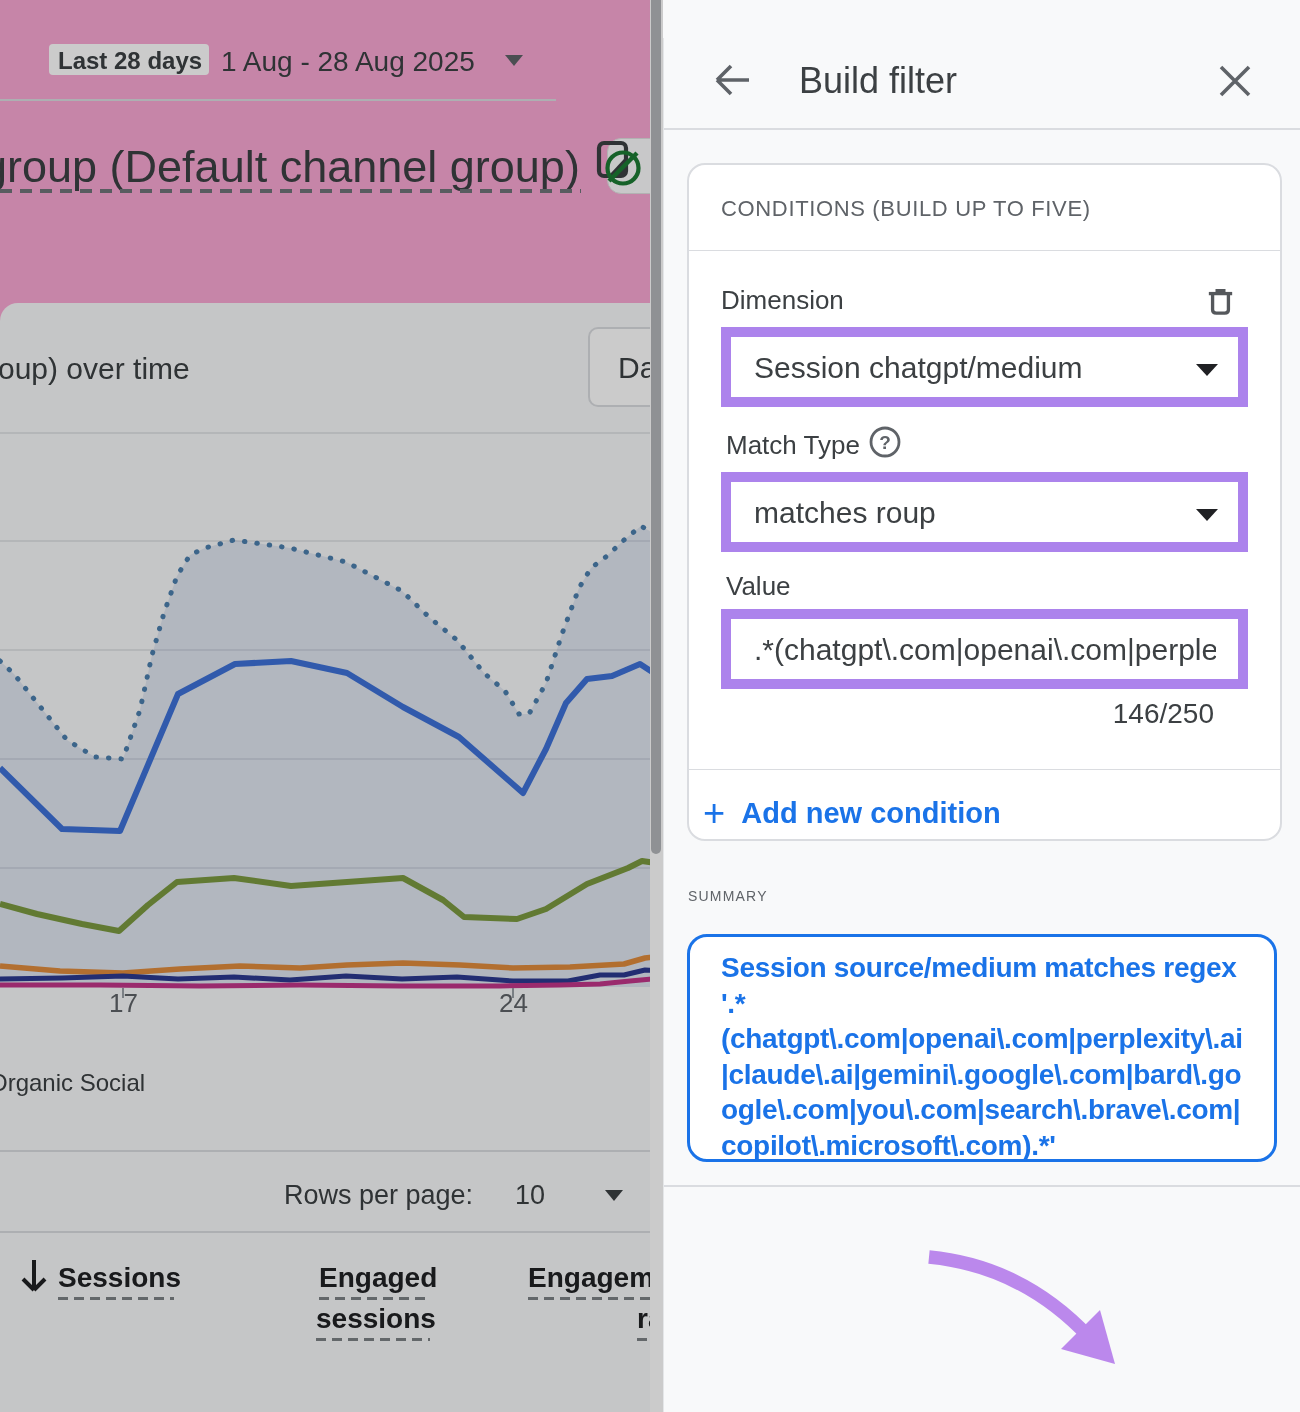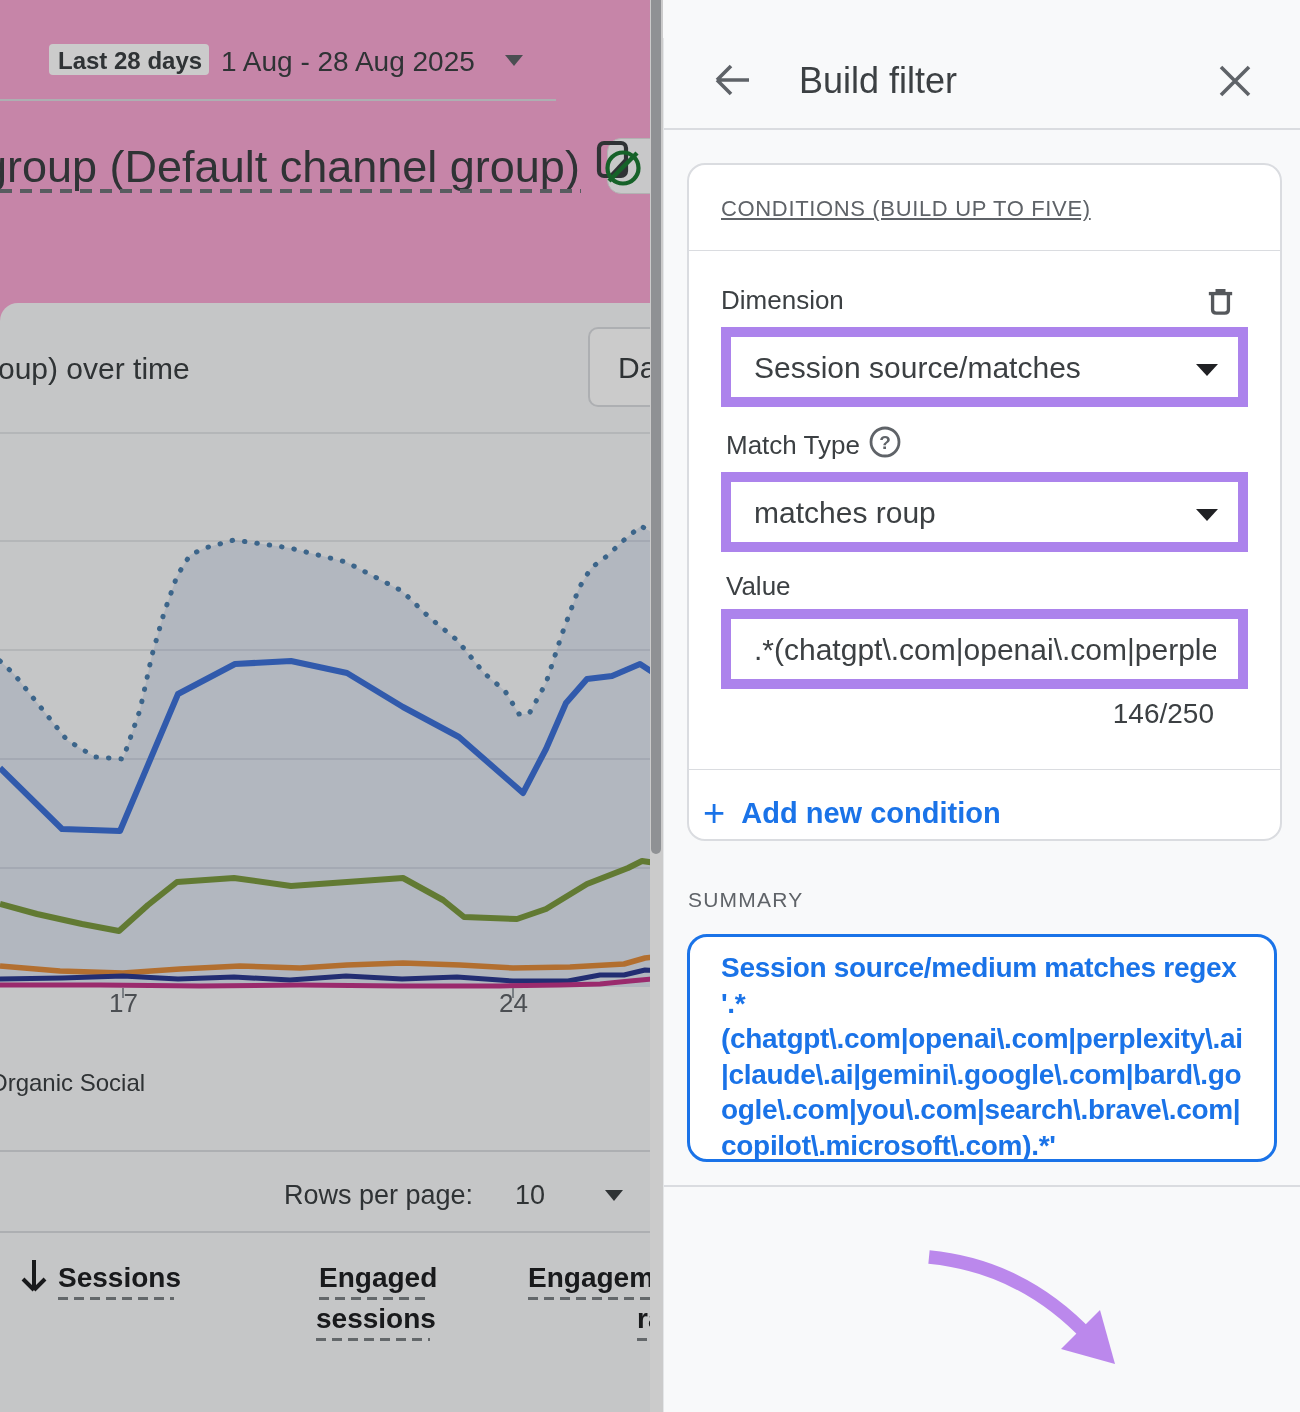--- a/index.html
+++ b/index.html
@@ -33,35 +33,35 @@
 .dashu { background:repeating-linear-gradient(90deg,#7d8286 0 10px,transparent 10px 16px); height:3px; position:absolute; }
 #scrim { position:absolute; left:0; top:0; width:663px; height:1412px; background:rgba(0,0,0,0.205); z-index:40; }
 #sbtrack { position:absolute; left:650px; top:0; width:13px; height:1412px; background:#ffffff; z-index:30; }
 #sbthumb { position:absolute; left:651px; top:-8px; width:10px; height:862px; background:#b4b7ba; border-radius:6px; z-index:31; }
 
 
 #panel { position:absolute; left:663px; top:0; width:637px; height:1412px; background:#f8f9fa; border-left:1px solid #e4e6e8;margin-top:38px; }
 #phead { position:absolute; left:0; top:0; width:637px; height:92px; border-bottom:2px solid #dadce0; }
 #ptitle { position:absolute; left:135px; top:22px; font-size:36px; color:#3c4043; }
 #card { position:absolute; left:23px; top:125px; width:595px; height:678px; background:#ffffff; border:2px solid #dadce0; border-radius:18px; }
-#cond { position:absolute; left:32px; top:31px; font-size:22px; letter-spacing:0.65px; color:#5f6368;text-decoration:underline; }
+#cond { position:absolute; left:32px; top:31px; font-size:22px; letter-spacing:0.65px; color:#5f6368; }
 #carddiv1 { position:absolute; left:0; top:85px; width:591px; height:1px; background:#dadce0; }
 #lab-dim { position:absolute; left:32px; top:120px; font-size:26px; color:#3c4043; }
 .psel { position:absolute; left:32px; width:527px; height:80px; border:10px solid #ac83ec; background:#fff; }
 #sel1 { top:162px; }
 #sel2 { top:307px; }
 #inp1 { top:444px; }
 .seltext { position:absolute; left:23px; top:14px; font-size:30px; color:#3c4043; white-space:nowrap; }
 .selcaret { position:absolute; right:20px; top:27px; width:0; height:0; border-left:11px solid transparent; border-right:11px solid transparent; border-top:12px solid #202124; }
 #lab-match { position:absolute; left:37px; top:265px; font-size:26px; color:#3c4043; }
 #lab-value { position:absolute; left:37px; top:406px; font-size:26px; color:#3c4043; }
 #counter { position:absolute; right:66px; top:533px; font-size:28px; color:#3c4043; }
 #carddiv2 { position:absolute; left:0; top:604px; width:591px; height:1px; background:#dadce0; }
 #addnew { position:absolute; left:14px; top:627px; width:591px; text-align:left; font-size:29px; font-weight:bold; color:#1a73e8; }
-#sumlab { position:absolute; left:24px; top:850px; font-size:21px; letter-spacing:1.2px; color:#5f6368; }
+#sumlab { position:absolute; left:24px; top:850px; font-size:14px; letter-spacing:1.2px; color:#5f6368; }
 #sumbox { position:absolute; left:23px; top:896px; width:590px; height:228px; background:#fff; border:3px solid #1a73e8; border-radius:20px; }
 #sumtext { position:absolute; left:31px; top:13px; font-size:28px; font-weight:bold; color:#1a73e8; line-height:35.5px; letter-spacing:-0.3px; }
 #paneldiv { position:absolute; left:0; top:1147px; width:637px; height:2px; background:#dadce0; }
 #applybtn { position:absolute; left:434px; top:1318px; width:172px; height:70px; background:#366fd9; border-radius:12px; text-align:center; }
 #applybtn span { font-size:31px; color:#ffffff; line-height:70px; }
 </style>
 </head>
 <body>
 
 <div id="left">
@@ -143,21 +143,21 @@
   <div id="card">
     <div id="cond">CONDITIONS (BUILD UP TO FIVE)</div>
     <div id="carddiv1"></div>
     <div id="lab-dim">Dimension</div>
     <svg class="abs" style="left:519px; top:121px;" width="30" height="36" viewBox="0 0 36 38">
       <rect x="9" y="1" width="12" height="5" fill="#55585c"></rect>
       <path d="M 1 6.5 L 29 6.5" stroke="#55585c" stroke-width="4" fill="none"></path>
       <path d="M 5.5 8 L 5.5 26 Q 5.5 30 10 30 L 20 30 Q 24.5 30 24.5 26 L 24.5 8" stroke="#55585c" stroke-width="4" fill="none"></path>
     </svg>
     <div class="psel" id="sel1">
-      <div class="seltext">Session source/matches</div>
+      <div class="seltext">Session chatgpt/medium</div>
       <div class="selcaret"></div>
     </div>
     <div id="lab-match">Match Type</div>
     <svg class="abs" style="left:179px; top:260px;" width="34" height="34" viewBox="0 0 34 34">
       <circle cx="17" cy="17" r="14" fill="none" stroke="#5f6368" stroke-width="2.8"></circle>
       <text x="17" y="24" font-size="19" font-weight="bold" fill="#5f6368" text-anchor="middle" font-family="Liberation Sans">?</text>
     </svg>
     <div class="psel" id="sel2">
       <div class="seltext">matches roup</div>
       <div class="selcaret"></div>

